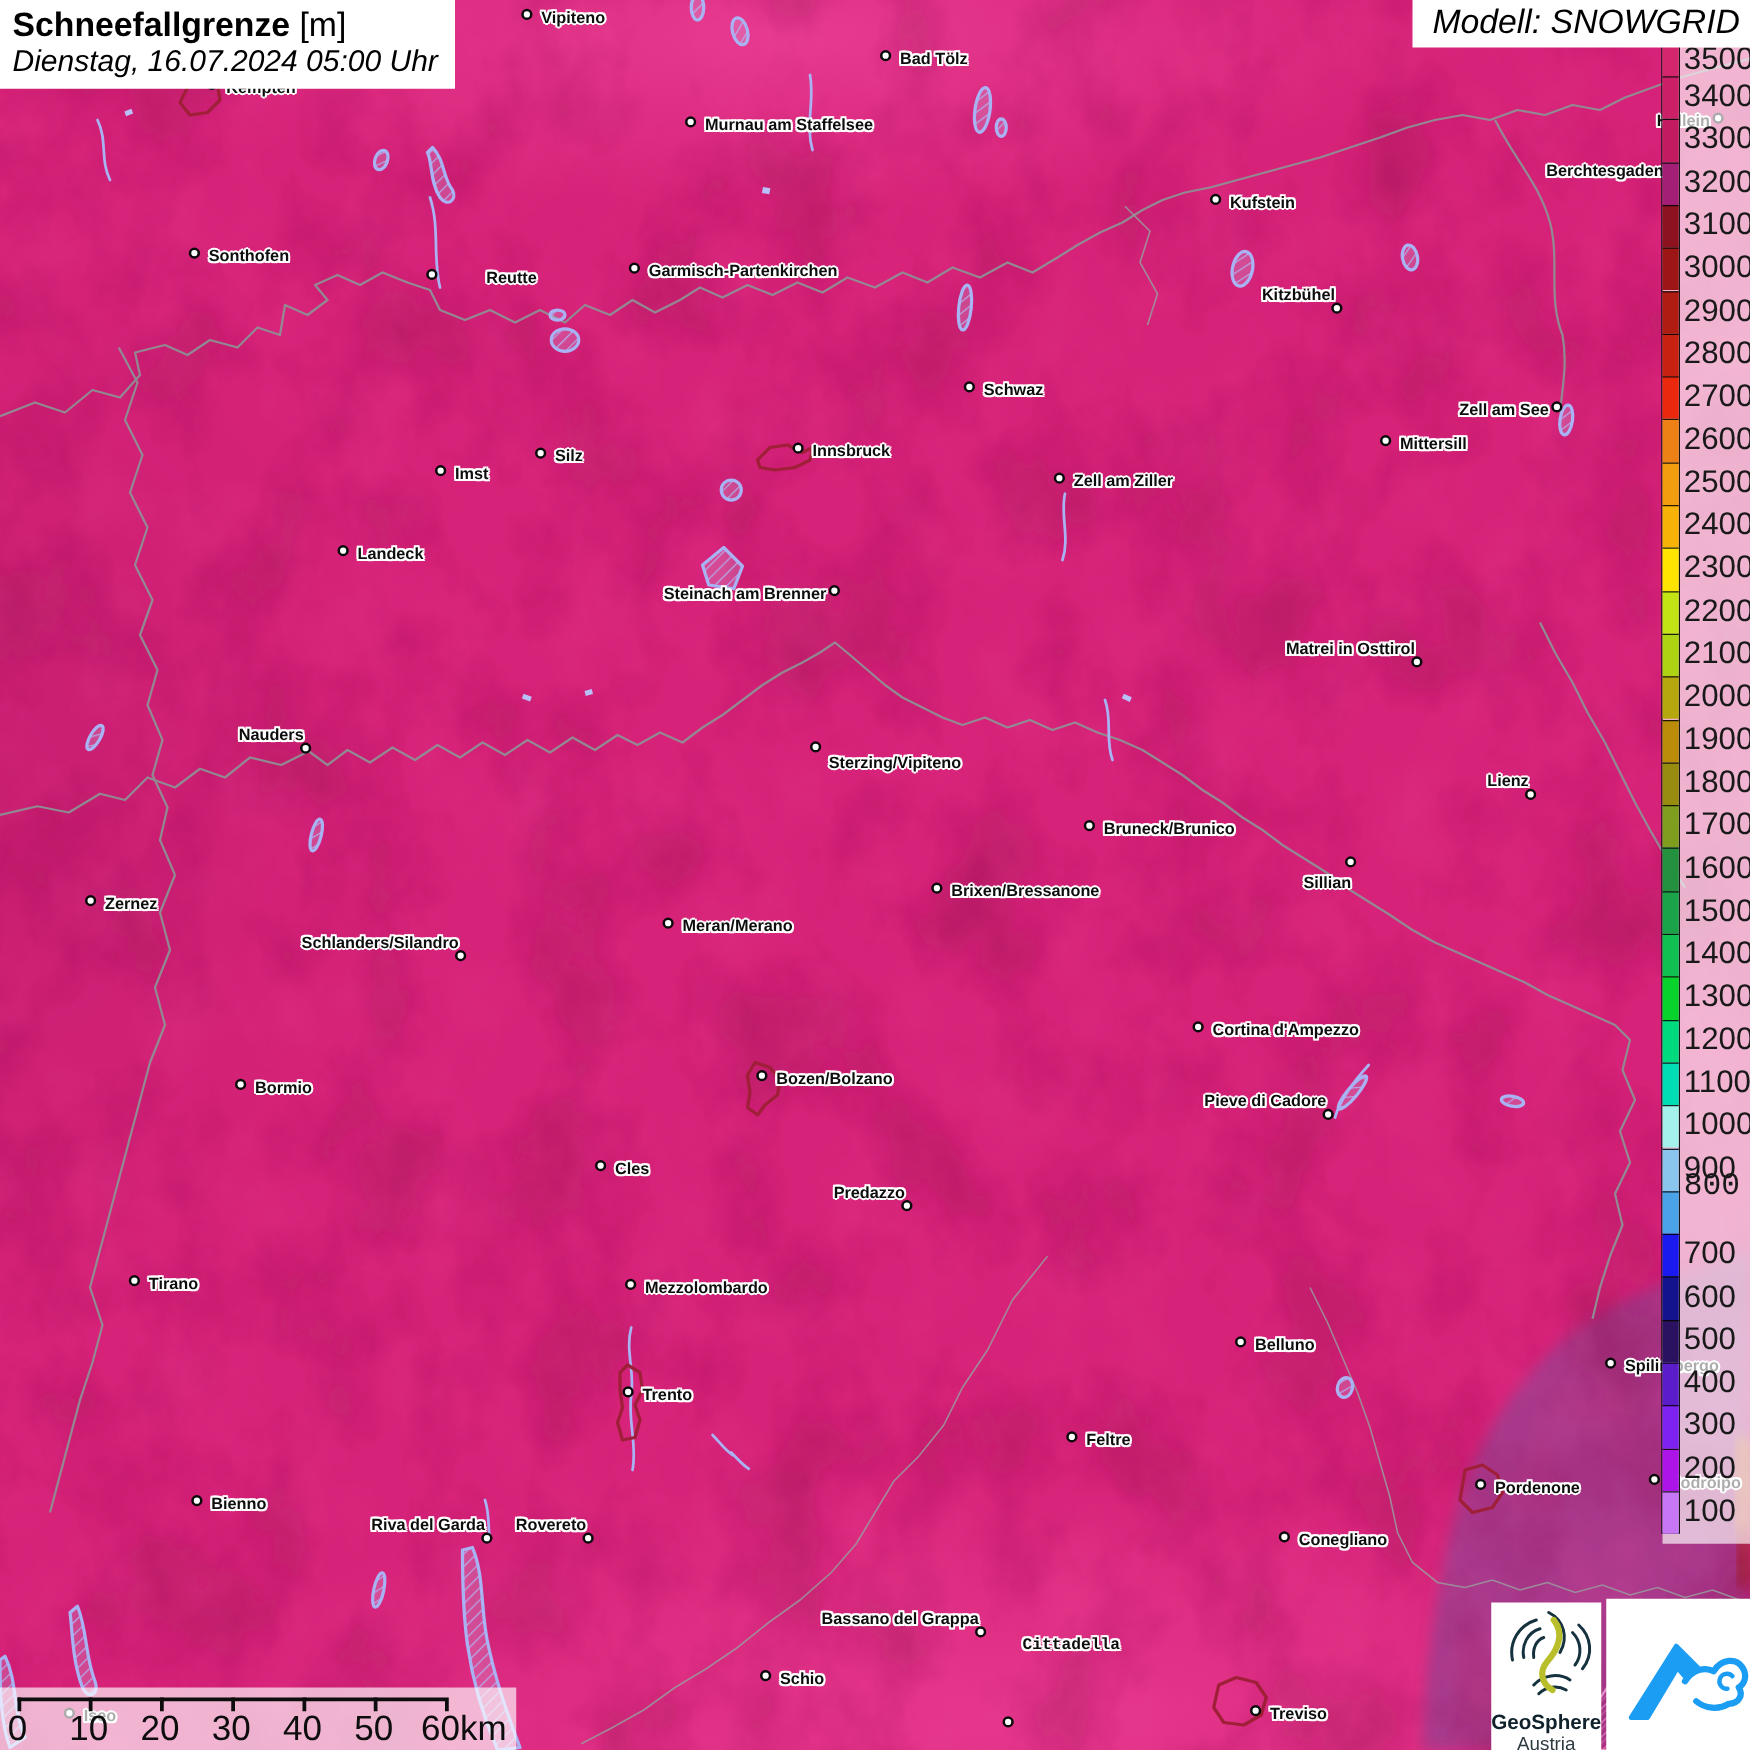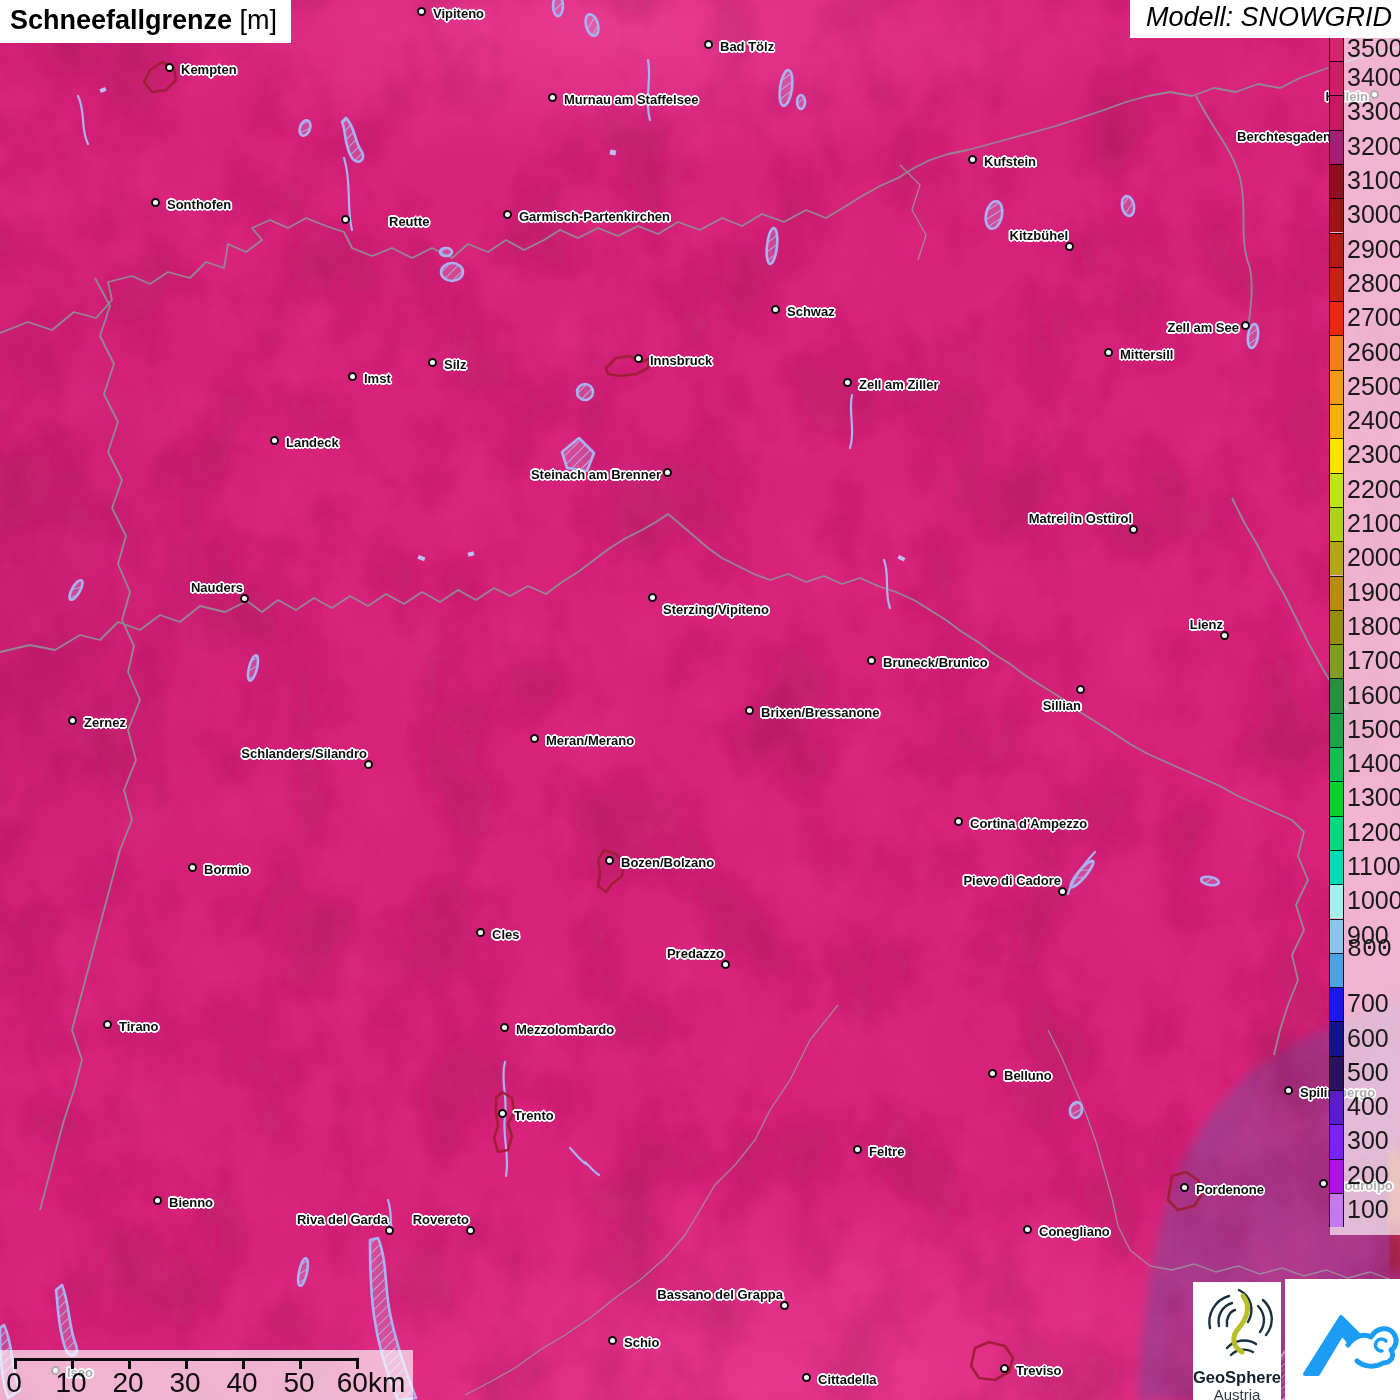--- a/index.html
+++ b/index.html
@@ -255,21 +255,21 @@
       <div class="city-label" style="right: 1012px; top: 1212px; padding-left: 29px;">Riva del Garda</div>
       <div class="city-dot" style="left: 466.3px; top: 1226.3px;"></div>
       <div class="city-label" style="right: 931px; top: 1212px;">Rovereto</div>
       <div class="city-dot" style="left: 780.3px; top: 1301.3px;"></div>
       <div class="city-label" style="right: 617px; top: 1287px;">Bassano del Grappa</div>
       <div class="city-dot" style="left: 608.3px; top: 1336.3px;"></div>
       <div class="city-label" style="left: 624px; top: 1335px;">Schio</div>
       <div class="city-dot" style="left: 51.3px; top: 1366.3px;"></div>
       <div class="city-label" style="left: 67px; top: 1365px;">Iseo</div>
       <div class="city-dot" style="left: 802.3px; top: 1373.3px;"></div>
-      <div class="city-label" style="left: 818px; top: 1372px;">Cittadella</div>
+      <div class="city-label" style="left: 818px; top: 1308px; font-family: Liberation Mono, monospace;">Cittadella</div>
       <div class="city-dot" style="left: 1000.3px; top: 1364.3px;"></div>
       <div class="city-label" style="left: 1016px; top: 1363px;">Treviso</div>
     </div>
 
   <div class="cb-strip"></div>
   <div class="cb-bar" id="cb-bar">
       <div class="cb-seg" style="top: 0px; height: 24px; background: rgb(212, 37, 111);"></div>
       <div class="cb-seg" style="top: 24px; height: 34.3px; background: rgb(203, 32, 104);"></div>
       <div class="cb-seg" style="top: 58.3px; height: 34.3px; background: rgb(194, 27, 97);"></div>
       <div class="cb-seg" style="top: 92.6px; height: 34.3px; background: rgb(163, 31, 118);"></div>
@@ -338,20 +338,21 @@
       <div class="cb-label" style="top: 1037.55px;">600</div>
       <div class="cb-label" style="top: 1071.85px;">500</div>
       <div class="cb-label" style="top: 1106.15px;">400</div>
       <div class="cb-label" style="top: 1140.45px;">300</div>
       <div class="cb-label" style="top: 1174.75px;">200</div>
       <div class="cb-label" style="top: 1209.05px;">100</div>
     </div>
 
   <div class="title-box">
     <div class="title-line1"><b>Schneefallgrenze</b><span> [m]</span></div>
+    <div class="title-line2">Dienstag, 16.07.2024 05:00 Uhr</div>
   </div>
 
   <div class="model-box">Modell: SNOWGRID</div>
 
   <div class="scalebar">
     <div class="sb-line"></div>
     <div id="sb-ticks">
         <div class="sb-tick" style="left: 14px;"></div>
         <div class="sb-label" style="left: 14px;">0</div>
         <div class="sb-tick" style="left: 71px;"></div>

